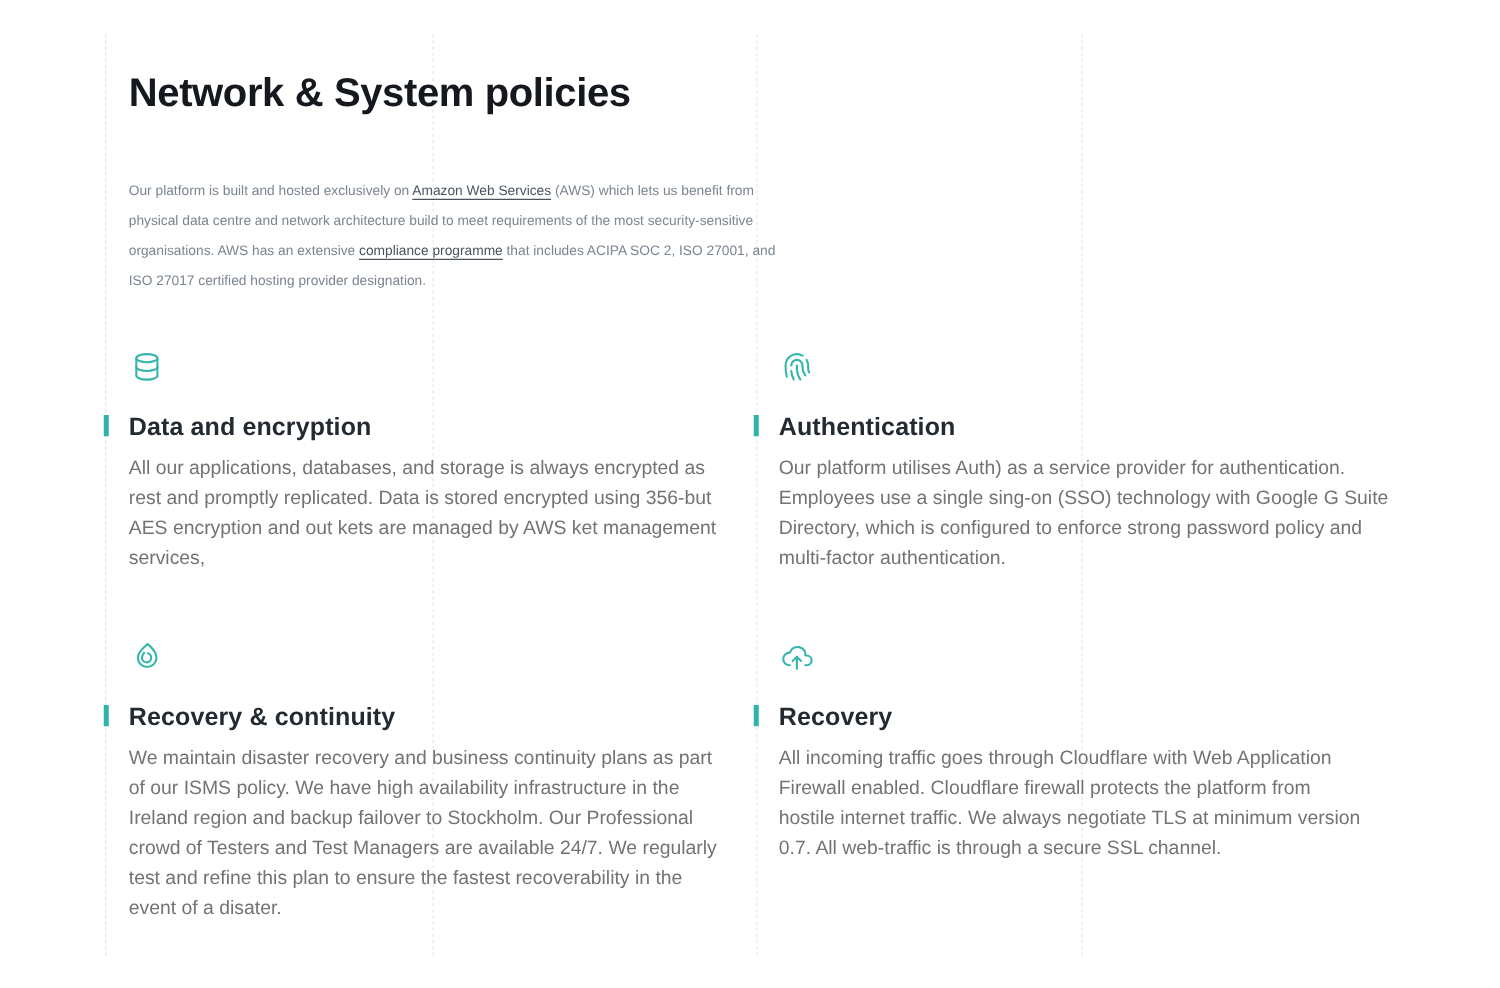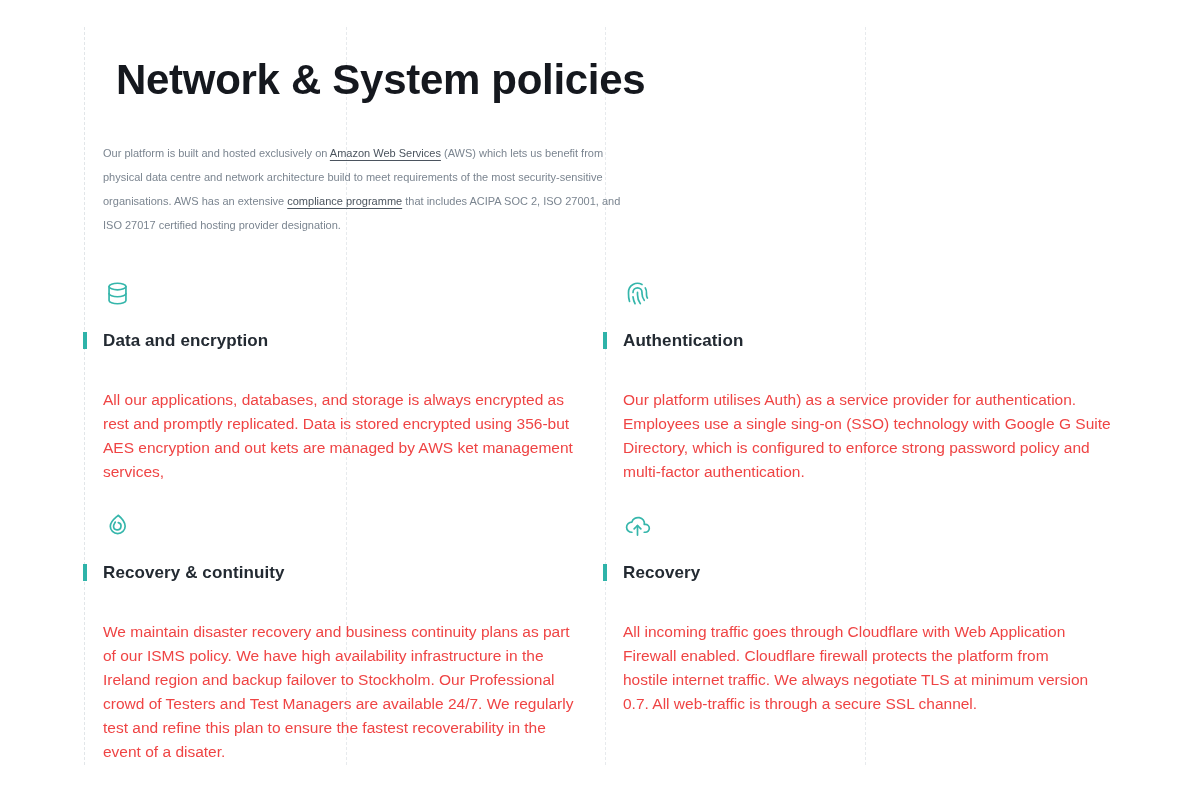--- a/index.html
+++ b/index.html
@@ -15,22 +15,22 @@
   .guide {
     position: absolute; top: 27px; height: 738px; width: 0;
     border-left: 1px dashed #e7eaed;
   }
   .guide.g1 { left: 84px;  border-left-color: #e2e6e9; }
   .guide.g2 { left: 346px; }
   .guide.g3 { left: 605px; }
   .guide.g4 { left: 865px; }
 
   .page-title {
-    position: absolute; left: 116px; top: 56px;
-    font-size: 42px; font-weight: 800; letter-spacing: -0.3px;
+    position: absolute; left: 103px; top: 56px;
+    font-size: 32px; font-weight: 800; letter-spacing: -0.3px;
     color: #15181e;
   }
 
   .intro {
     position: absolute; left: 103px; top: 141px; width: 755px;
     font-size: 11px; line-height: 24px; color: #7b8590;
     white-space: pre-line;
   }
   .intro a {
     color: #4b545e; text-decoration: underline;
@@ -45,26 +45,26 @@
 
   .cell .icon { position: absolute; left: 1px; top: 0; width: 27px; height: 27px; }
   .cell .icon svg { width: 27px; height: 27px; display: block; }
 
   .accent-bar {
     position: absolute; left: -20px; top: 52px;
     width: 3.5px; height: 17px; background: #2eb3a9;
   }
   .cell h3 {
     position: absolute; left: 0; top: 51px;
-    font-size: 17px; font-weight: 700; color: #232a32;
+    font-size: 20px; font-weight: 700; color: #232a32;
     letter-spacing: 0.1px; white-space: nowrap;
   }
   .cell .body {
-    position: absolute; left: 0; top: 108px; width: 500px;
-    font-size: 15.5px; line-height: 24px; color: #ef4444;
+    position: absolute; left: 0; top: 83px; width: 500px;
+    font-size: 15.5px; line-height: 24px; color: #737373;
     white-space: pre-line;
   }
 </style>
 </head>
 <body>
 
 <div class="page">
 
   <div class="guide g1"></div>
   <div class="guide g2"></div>

